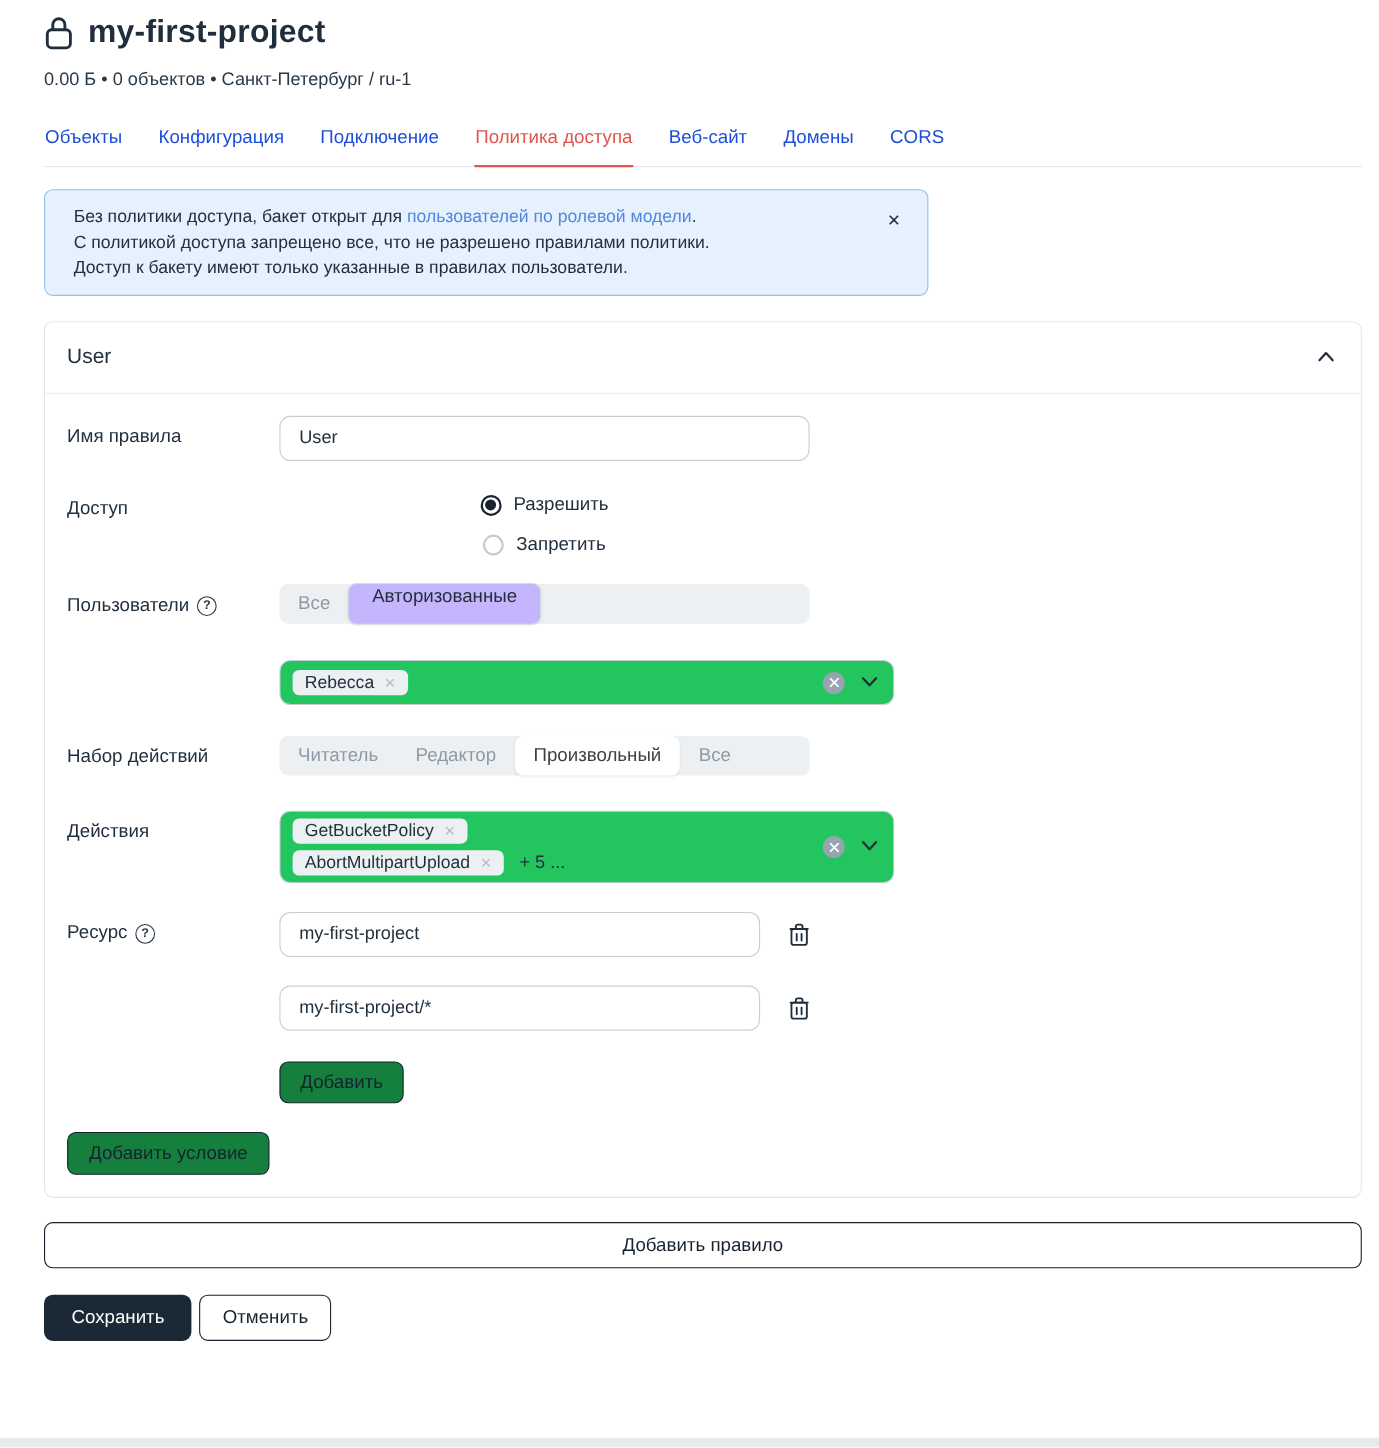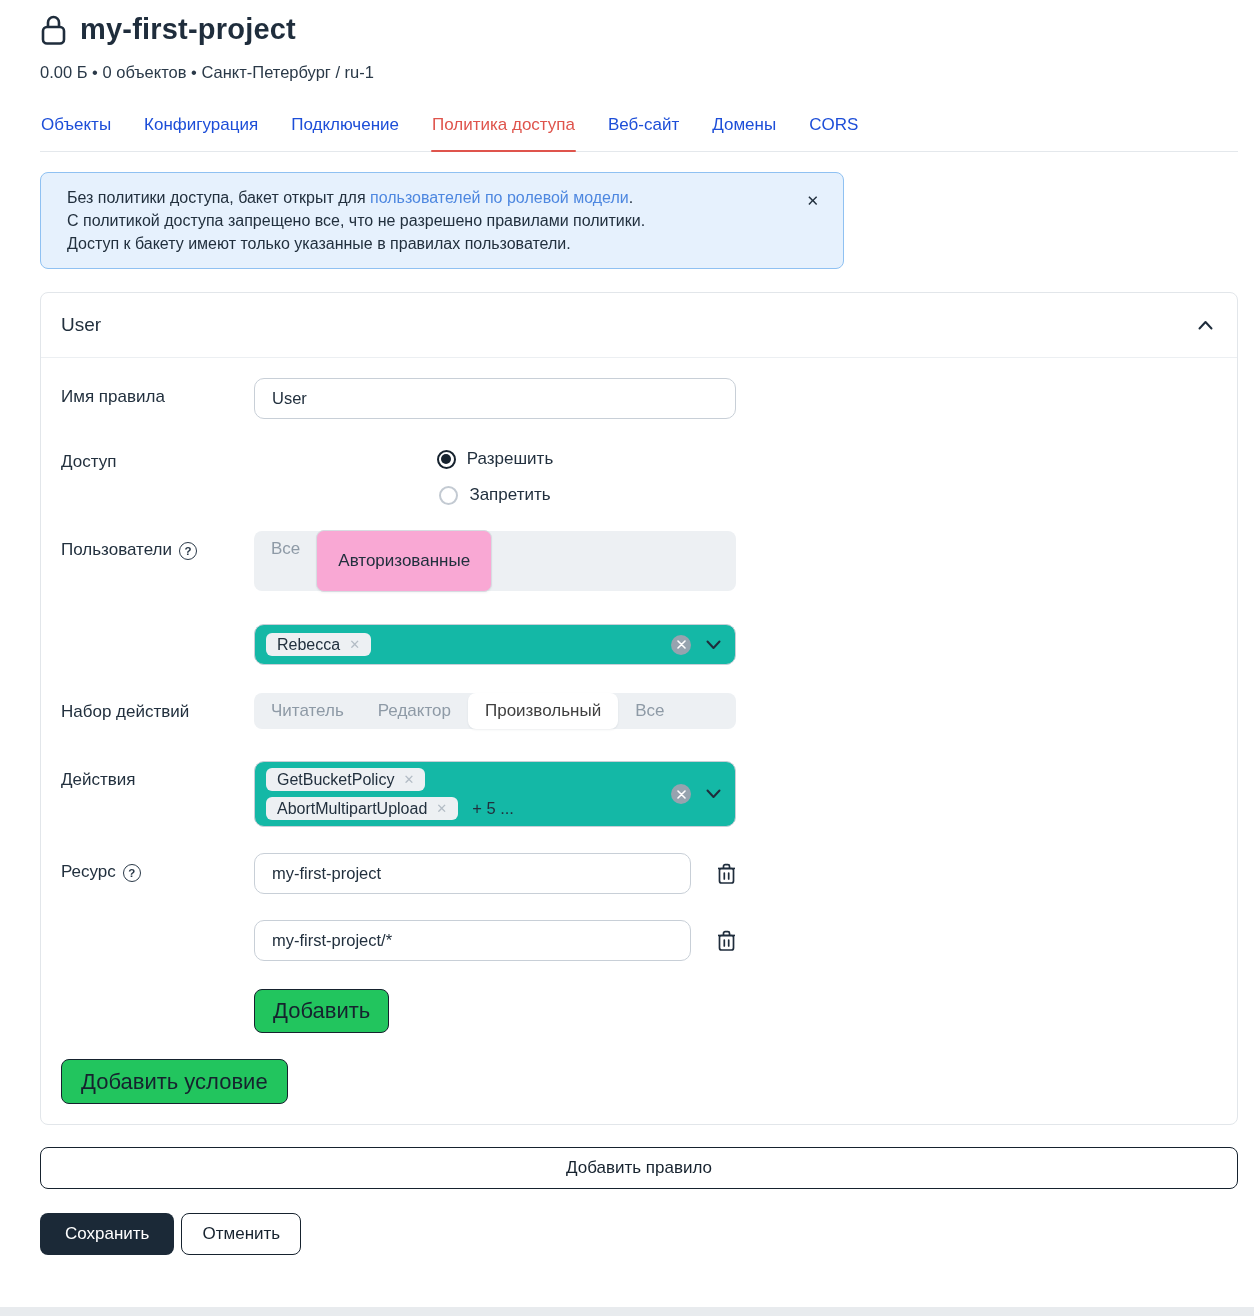--- a/index.html
+++ b/index.html
@@ -67,31 +67,31 @@
   .radio-group { display: flex; flex-direction: column; gap: 16px; padding-top: 6px; }
   .radio { display: flex; align-items: center; gap: 11px; font-size: 17px; cursor: pointer; justify-content: center; }
   .rdot { width: 19px; height: 19px; border-radius: 50%; display: inline-block; position: relative; }
   .rdot.sel { border: 2px solid #16222e; }
   .rdot.sel::after { content: ""; position: absolute; inset: 2.5px; background: #16222e; border-radius: 50%; }
   .rdot.unsel { border: 2px solid #c3cad2; }
 
   
   .toggle { display: inline-flex; background: #edf0f3; border-radius: 8px; font-size: 17px; align-items: stretch; }
   .toggle .seg { padding: 8px 17px; color: #8e9aa6; cursor: pointer; border-radius: 8px; }
-  .toggle .seg.active { background: #f9a8d4; border: 1px solid #d7dce1; color: #22303e; padding: 20px 21px; margin: -1px; box-shadow: 0 1px 2px rgba(30,45,60,0.05); }
+  .toggle .seg.active { background: #c4b5fd; border: 1px solid #d7dce1; color: #22303e; padding: 1px 21px; margin: -1px; box-shadow: 0 1px 2px rgba(30,45,60,0.05); }
 
   
   .segmented { display: inline-flex; background: #edf0f3; border-radius: 8px; font-size: 17px; }
   .segmented .seg { padding: 8px 17px; color: #8e9aa6; cursor: pointer; border-radius: 8px; white-space: nowrap; }
   .segmented .seg.active { background: #fff; color: #404040; box-shadow: 0 1px 2px rgba(30,45,60,0.08); }
 
   
   .select-box {
-    width: 482px; min-height: 41px; border: 1px solid #c8cfd7; border-radius: 10px;
-    display: flex; align-items: center; padding: 6px 14px 6px 11px; background: #14b8a6; cursor: pointer; justify-content: space-between;
+    width: 559px; min-height: 41px; border: 1px solid #c8cfd7; border-radius: 10px;
+    display: flex; align-items: center; padding: 6px 14px 6px 11px; background: #22c55e; cursor: pointer; justify-content: space-between;
   }
   .select-box .tags { flex: 1; display: flex; flex-direction: column; gap: 6px; align-items: flex-start; }
   .tag-line { display: flex; align-items: center; gap: 14px; }
   .tag {
     background: #edf0f3; border-radius: 6px; padding: 2.5px 11px; font-size: 16px;
     color: #22303e; display: inline-flex; align-items: center; gap: 9px;
   }
   .tag-x { color: #b3bcc5; font-size: 13px; cursor: pointer; }
   .tag-x::after { content: "✕"; }
   .more-text { font-size: 16.5px; color: #22303e; }
@@ -100,22 +100,22 @@
     width: 20px; height: 20px; border-radius: 50%; background: #97a3af;
     display: inline-flex; align-items: center; justify-content: center; cursor: pointer;
   }
 
   .roles-link { font-size: 16.5px; color: #4d87e0; text-decoration: none; cursor: pointer; display: inline-block; }
 
   .resource-line { display: flex; align-items: center; gap: 26px; }
   .trash-btn { background: none; border: none; cursor: pointer; display: inline-flex; padding: 0; }
 
   .btn-outline-dark {
-    background: #22c55e; border: 1.5px solid #16222e; border-radius: 8px;
-    font-size: 22px; color: #16222e; padding: 8px 18px; cursor: pointer; font-family: inherit;
+    background: #15803d; border: 1.5px solid #16222e; border-radius: 8px;
+    font-size: 17px; color: #16222e; padding: 8px 18px; cursor: pointer; font-family: inherit;
   }
   .add-btn { margin-top: 0; }
 
   .add-condition { margin-top: 26px; padding: 8.5px 19px; }
 
   .add-rule {
     margin-top: 22px; width: 1198px; height: 42px; background: #fff;
     border: 1.5px solid #16222e; border-radius: 8px; font-size: 17px; color: #16222e;
     cursor: pointer; font-family: inherit;
   }

